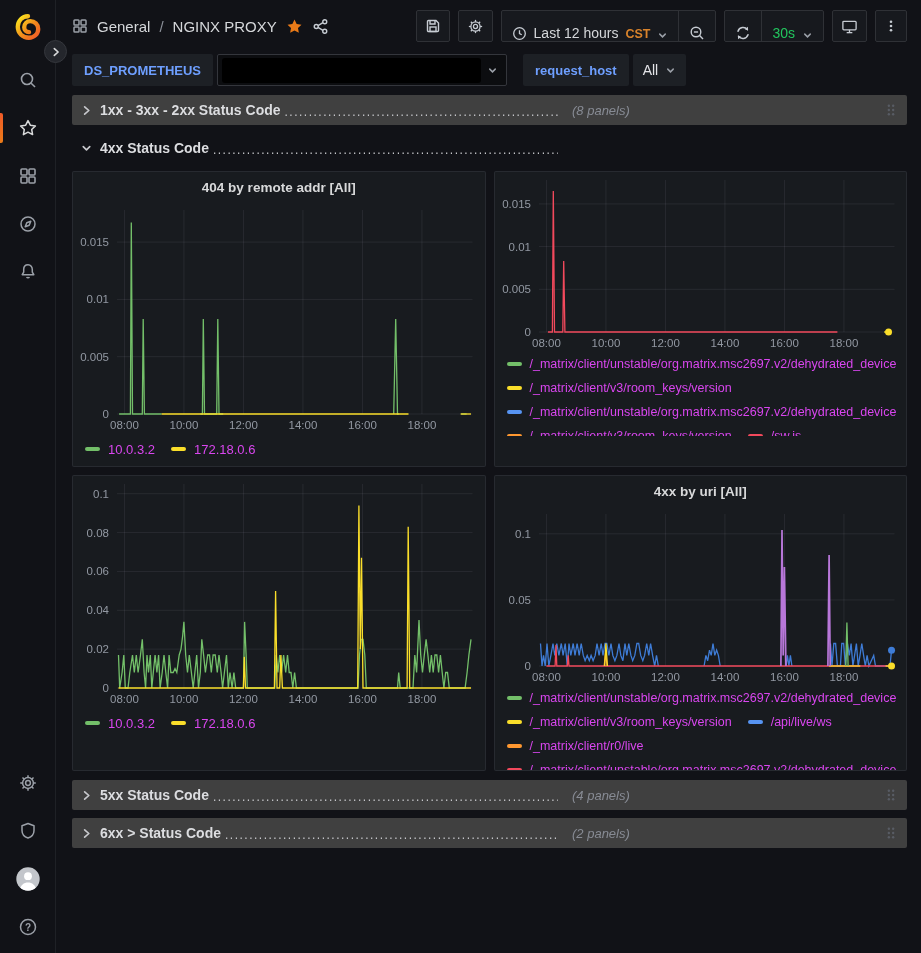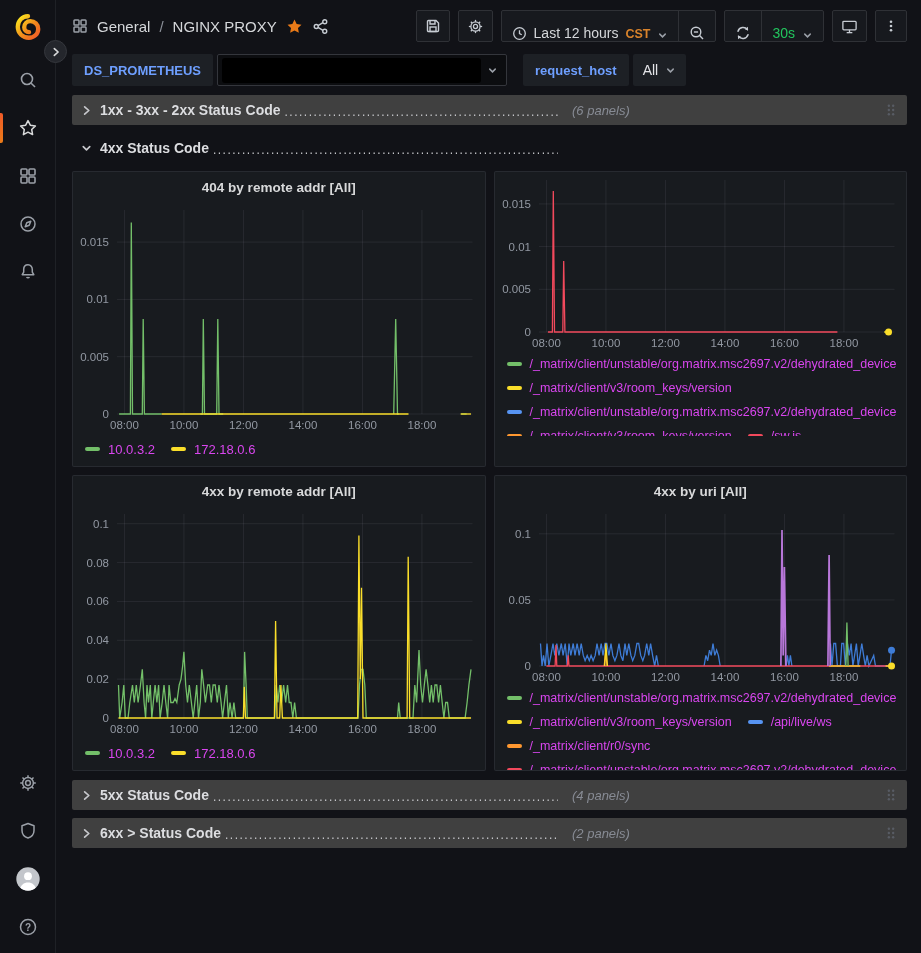--- a/index.html
+++ b/index.html
@@ -346,21 +346,21 @@
     <div class="dashrow collapsed">
       <div class="rowhead">
         <span class="icon" style="color:#c8c9cd">
           <svg width="13" height="13" viewBox="0 0 14 14" fill="none" stroke="currentColor" stroke-width="1.8" stroke-linecap="round" stroke-linejoin="round">
               <path d="M5 3 L9.5 7 L5 11"></path>
             </svg>
         </span>
         <span class="row-title">1xx - 3xx - 2xx Status Code</span>
         <span class="row-dots">........................................................................................................</span>
       </div>
-      <span class="row-count">(6 panels)</span>
+      <span class="row-count">(8 panels)</span>
       <span class="row-handle">
         <svg width="12" height="16" viewBox="0 0 14 16">
             <g fill="currentColor">
               <circle cx="4.5" cy="3" r="1.4"></circle>
               <circle cx="9.5" cy="3" r="1.4"></circle>
               <circle cx="4.5" cy="8" r="1.4"></circle>
               <circle cx="9.5" cy="8" r="1.4"></circle>
               <circle cx="4.5" cy="13" r="1.4"></circle>
               <circle cx="9.5" cy="13" r="1.4"></circle>
             </g>
@@ -469,21 +469,20 @@
               <span class="lg-swatch" style="background: rgb(255, 152, 48);"></span>
               <span class="lg-label">/_matrix/client/v3/room_keys/version</span>
             </span>
             <span class="lg-item">
               <span class="lg-swatch" style="background: rgb(242, 73, 92);"></span>
               <span class="lg-label">/sw.js</span>
             </span>
           </div>
       </section>
       <section class="panel shallow">
-        <div class="panel-title">4xx by remote addr [All]</div>
         <div class="plot">
             <svg viewBox="0 0 411.5 232">
               <line x1="51.437238493723854" x2="51.437238493723854" y1="8" y2="212" stroke="rgba(204,204,220,0.09)"></line>
               <text x="51.437238493723854" y="227" text-anchor="middle" fill="#9298a2" font-size="11.5">08:00</text>
               <line x1="110.93514644351465" x2="110.93514644351465" y1="8" y2="212" stroke="rgba(204,204,220,0.09)"></line>
               <text x="110.93514644351465" y="227" text-anchor="middle" fill="#9298a2" font-size="11.5">10:00</text>
               <line x1="170.43305439330544" x2="170.43305439330544" y1="8" y2="212" stroke="rgba(204,204,220,0.09)"></line>
               <text x="170.43305439330544" y="227" text-anchor="middle" fill="#9298a2" font-size="11.5">12:00</text>
               <line x1="229.9309623430962" x2="229.9309623430962" y1="8" y2="212" stroke="rgba(204,204,220,0.09)"></line>
               <text x="229.9309623430962" y="227" text-anchor="middle" fill="#9298a2" font-size="11.5">14:00</text>
@@ -565,21 +564,21 @@
             <span class="lg-item">
               <span class="lg-swatch" style="background: rgb(250, 222, 42);"></span>
               <span class="lg-label">/_matrix/client/v3/room_keys/version</span>
             </span>
             <span class="lg-item">
               <span class="lg-swatch" style="background: rgb(87, 148, 242);"></span>
               <span class="lg-label">/api/live/ws</span>
             </span>
             <span class="lg-item">
               <span class="lg-swatch" style="background: rgb(255, 152, 48);"></span>
-              <span class="lg-label">/_matrix/client/r0/sync</span>
+              <span class="lg-label">/_matrix/client/r0/live</span>
             </span>
             <span class="lg-item">
               <span class="lg-swatch" style="background: rgb(242, 73, 92);"></span>
               <span class="lg-label">/_matrix/client/unstable/org.matrix.msc2697.v2/dehydrated_device</span>
             </span>
           </div>
       </section>
     </div>
 
     <div class="dashrow collapsed">

